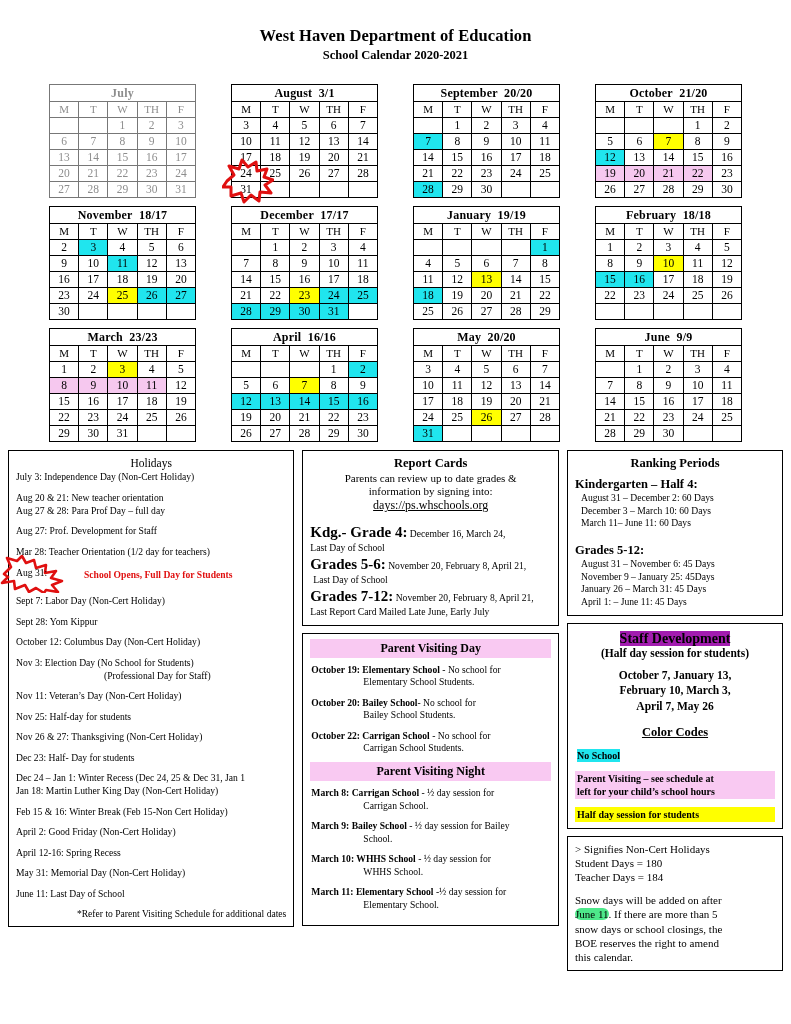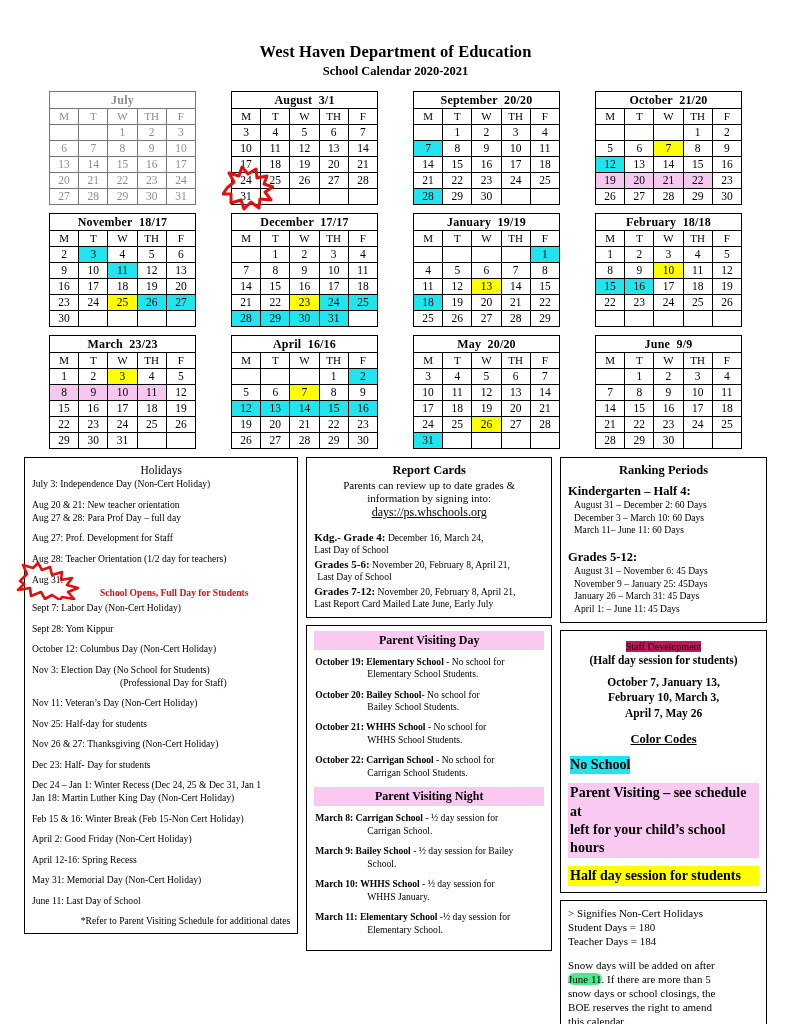--- a/index.html
+++ b/index.html
@@ -4,29 +4,29 @@
 <style>
   * { box-sizing: border-box; }
   html, body { margin:0; padding:0; }
   body {
     width: 791px; height: 1024px;
     background:#ffffff;
     font-family: "Liberation Serif", serif;
     color:#000;
     overflow:hidden;
   }
-  .page { position:relative; width:791px; height:1024px; padding:16px; }
+  .page { position:relative; width:791px; height:1024px; padding:0; }
 
   
   .hdr { text-align:center; padding-top:26px; }
   .hdr .t1 { font-size:16.5px; font-weight:bold; letter-spacing:0.1px; }
   .hdr .t2 { font-size:12.5px; font-weight:bold; margin-top:2px; }
 
   
-  .cal-rows { margin-top:12px; padding:0 8px; }
+  .cal-rows { margin-top:21px; padding:0 8px; }
   .cal-row { display:flex; justify-content:center; gap:35px; margin-bottom:8px; }
   .month { width:147px; position:relative; }
   table.m { border-collapse:collapse; width:147px; table-layout:fixed;
             border:1.6px solid #000; background:#fff; }
   table.m td, table.m th { border:1px solid #000; height:16px;
             text-align:center; font-size:11.5px; padding:0; line-height:15px;
             font-family:"Liberation Serif", serif; font-weight:normal; }
   table.m .mtitle { border:1.6px solid #000; font-weight:bold; font-size:12px;
             height:17px; line-height:16px; letter-spacing:0.2px; }
   table.m .dow { font-size:11px; }
@@ -51,51 +51,51 @@
   .bx-title { text-align:center; font-size:11.5px; margin-bottom:1px; }
   .bx-title.b { font-weight:bold; font-size:12.5px; }
 
   
   .hol { font-size:9.6px; line-height:1.25; }
   .hol .item { margin-bottom:8.5px; }
   .hol .tight { margin-bottom:1px; }
   .hol .sub { padding-left:88px; }
   .hol .relpos { position:relative; height:15px; }
   .hol .augtxt { position:absolute; left:0; top:1px; }
-  .hol .redtxt { position:absolute; left:68px; top:14px; color:#E01010; font-weight:bold; }
+  .hol .redtxt { position:absolute; left:68px; top:3px; color:#E01010; font-weight:bold; }
   .hol .burst2 { position:absolute; left:-18px; top:-11px; }
   .hol .foot { font-size:9.6px; margin-top:7px;text-align:right; }
 
   
   .rc { font-size:11px; text-align:center; line-height:1.2; }
   .rc .lnk { text-decoration:underline; font-size:12px; }
   .rc-body { text-align:left; font-size:9.6px; line-height:1.3; margin-top:10px; }
-  .rc-body b { font-size:11px; }
+  .rc-body b { font-size:15px; }
   .rc-body .ln { margin-bottom:0px; }
 
   
   .pv-head { background:#F9C9F2; text-align:center; font-weight:bold; font-size:12px;
              padding:2px 0; margin:0 7px 6px 7px; }
   .pv-item { font-size:9.6px; line-height:1.3; margin-bottom:8px; }
   .pv-item b { font-weight:bold; }
   .pv-item .ind { display:block; padding-left:52px; }
 
   
   .rk-t { text-align:center; font-weight:bold; font-size:12.5px; margin-bottom:6px; }
   .rk-g { font-weight:bold; font-size:12.5px; margin-top:4px; }
   .rk-l { font-size:9.6px; padding-left:6px; line-height:1.32; }
   .rk-gap { height:9px; }
 
   
   .sd { text-align:center; }
-  .sd .hl { background:#be185d; font-weight:normal; font-size:10px; }
+  .sd .hl { background:#a21caf; font-weight:bold; font-size:14px; }
   .sd .sub { font-weight:bold; font-size:11.5px; }
   .sd .dates { font-weight:bold; font-size:11.5px; line-height:1.35; margin-top:9px; }
   .sd .cc { font-weight:bold; font-size:12.5px; text-decoration:underline; margin-top:11px; }
-  .cc-row { font-weight:bold; font-size:14px; margin-top:8px; padding:1px 2px; line-height:1.3; }
+  .cc-row { font-weight:bold; font-size:10px; margin-top:8px; padding:1px 2px; line-height:1.3; }
   .cc-no { background:#20E5EE; display:inline-block; }
   .cc-pv { background:#F9C9F2; display:block; }
   .cc-hd { background:#FFFF00; display:block; }
 
   
   .nt { font-size:11px; line-height:1.28; }
   .nt .gap { height:9px; }
   .nt .grn { background:#4DE88A;border-radius:6px; }
 </style>
 </head>
@@ -735,21 +735,21 @@
   <div class="panels">
 
     <div class="col-l">
       <div class="box">
         <div class="hol">
           <div class="bx-title">Holidays</div>
           <div class="item">July 3: Independence Day (Non-Cert Holiday)</div>
           <div class="tight">Aug 20 &amp; 21:  New teacher orientation</div>
           <div class="item">Aug 27 &amp; 28:  Para Prof Day – full day</div>
           <div class="item">Aug 27: Prof. Development for Staff</div>
-          <div class="item">Aug 28: Teacher Orientation (1/2 day for teachers)</div>
+          <div class="item">Mar 28: Teacher Orientation (1/2 day for teachers)</div>
           <div class="relpos">
             <span class="burst2">
               <svg width="72" height="38" viewBox="0 0 72 38">
                 <polygon points="6,19 13,12 9,3 19,6 24,1 28,8 36,5 38,13 48,10 47,18 58,16 53,23 64,26 54,30 60,37 48,35 46,38 38,33 31,37 27,30 17,34 16,26 4,28 10,22" fill="none" stroke="#E01010" stroke-width="2.6" stroke-linejoin="round"></polygon>
               </svg>
             </span>
             <span class="augtxt">Aug 31:</span>
             <span class="redtxt">School Opens, Full Day for Students</span>
           </div>
           <div class="item" style="margin-top:14px">Sept 7: Labor Day (Non-Cert Holiday)</div>
@@ -790,28 +790,27 @@
           <div class="ln"><b>Grades 7-12:</b><span> November 20, February 8, April 21,</span></div>
           <div class="ln">Last Report Card Mailed Late June, Early July</div>
         </div>
       </div>
 
       <div class="box" style="padding-left:0;padding-right:0">
         <div class="pv-head">Parent Visiting Day</div>
         <div id="pvd-list" style="padding:0 8px">
             <div class="pv-item"><b>October 19:</b><b> Elementary School</b><span> - No school for</span><span class="ind">Elementary School Students.</span></div>
             <div class="pv-item"><b>October 20:</b><b> Bailey School</b><span>- No school for</span><span class="ind">Bailey School Students.</span></div>
-            <div class="pv-item"><b>October 21:</b><b> WHHS School</b><span> - No school for</span><span class="ind">WHHS School Students.</span></div>
             <div class="pv-item"><b>October 22:</b><b> Carrigan School</b><span> - No school for</span><span class="ind">Carrigan School Students.</span></div>
           </div>
         <div class="pv-head" style="margin-top:2px">Parent Visiting Night</div>
         <div id="pvn-list" style="padding:0 8px">
             <div class="pv-item"><b>March 8:</b><b> Carrigan School</b><span> - ½ day session for</span><span class="ind">Carrigan School.</span></div>
             <div class="pv-item"><b>March 9:</b><b> Bailey School</b><span> - ½ day session for Bailey</span><span class="ind">School.</span></div>
-            <div class="pv-item"><b>March 10:</b><b> WHHS School</b><span> - ½ day session for</span><span class="ind">WHHS January.</span></div>
+            <div class="pv-item"><b>March 10:</b><b> WHHS School</b><span> - ½ day session for</span><span class="ind">WHHS School.</span></div>
             <div class="pv-item"><b>March 11:</b><b> Elementary School</b><span> -½ day session for</span><span class="ind">Elementary School.</span></div>
           </div>
       </div>
 
     </div>
 
     <div class="col-r">
 
       <div class="box">
         <div class="rk-t">Ranking Periods</div>

